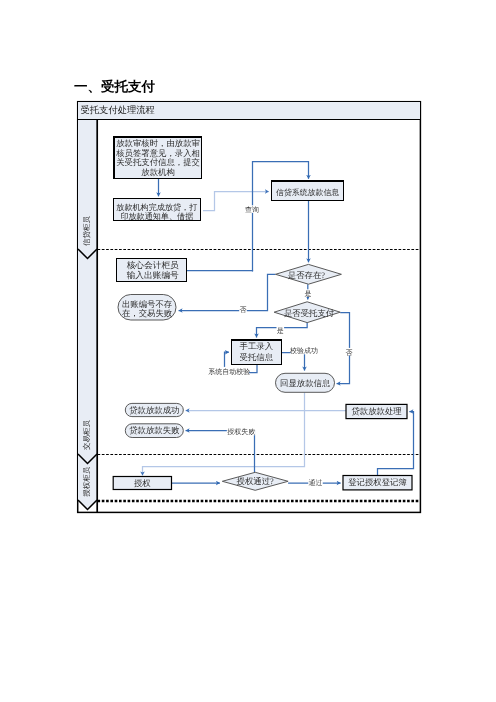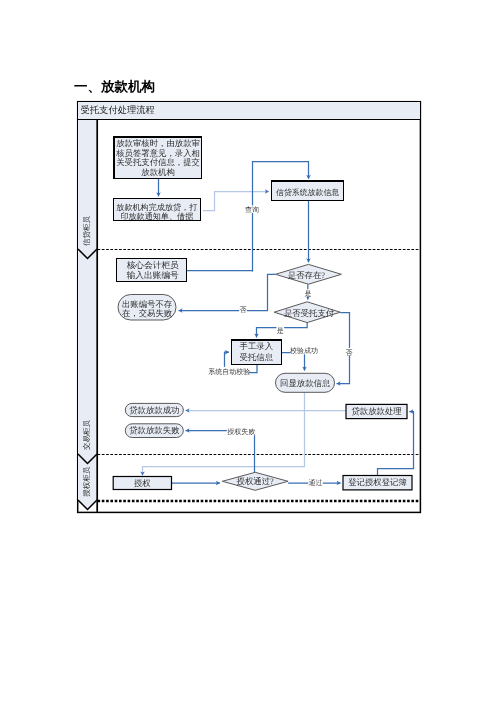--- a/index.html
+++ b/index.html
@@ -14,21 +14,21 @@
   svg{display:block;}
   .nodetext{font-family:"Liberation Serif",serif;font-size:8.4px;fill:#2a2a2a;text-anchor:middle;text-rendering:geometricPrecision;}
   .lbl{font-family:"Liberation Serif",serif;font-size:7px;fill:#3a3a3a;text-anchor:middle;text-rendering:geometricPrecision;}
   .hdr{font-family:"Liberation Serif",serif;font-size:9.3px;fill:#1a1a1a;text-rendering:geometricPrecision;}
   .lane{font-family:"Liberation Serif",serif;font-size:7.5px;fill:#2a2a2a;text-anchor:middle;text-rendering:geometricPrecision;}
 </style>
 </head>
 <body>
 
 <div id="page">
-  <div id="title">一、放款机构</div>
+  <div id="title">一、受托支付</div>
   <div id="chart-wrap">
   <svg id="chart" width="496" height="702" viewBox="0 0 496 702" xmlns="http://www.w3.org/2000/svg">
     <defs>
       <marker id="ad" markerUnits="userSpaceOnUse" markerWidth="6" markerHeight="5" refX="4.2" refY="2.5" orient="auto">
         <path d="M0.2,0.2 L4.3,2.5 L0.2,4.8 L1.3,2.5 z" fill="#2E67B1"></path>
       </marker>
       <marker id="al" markerUnits="userSpaceOnUse" markerWidth="6" markerHeight="5" refX="4.2" refY="2.5" orient="auto">
         <path d="M0.2,0.2 L4.3,2.5 L0.2,4.8 L1.3,2.5 z" fill="#3E72B8"></path>
       </marker>
     </defs>

